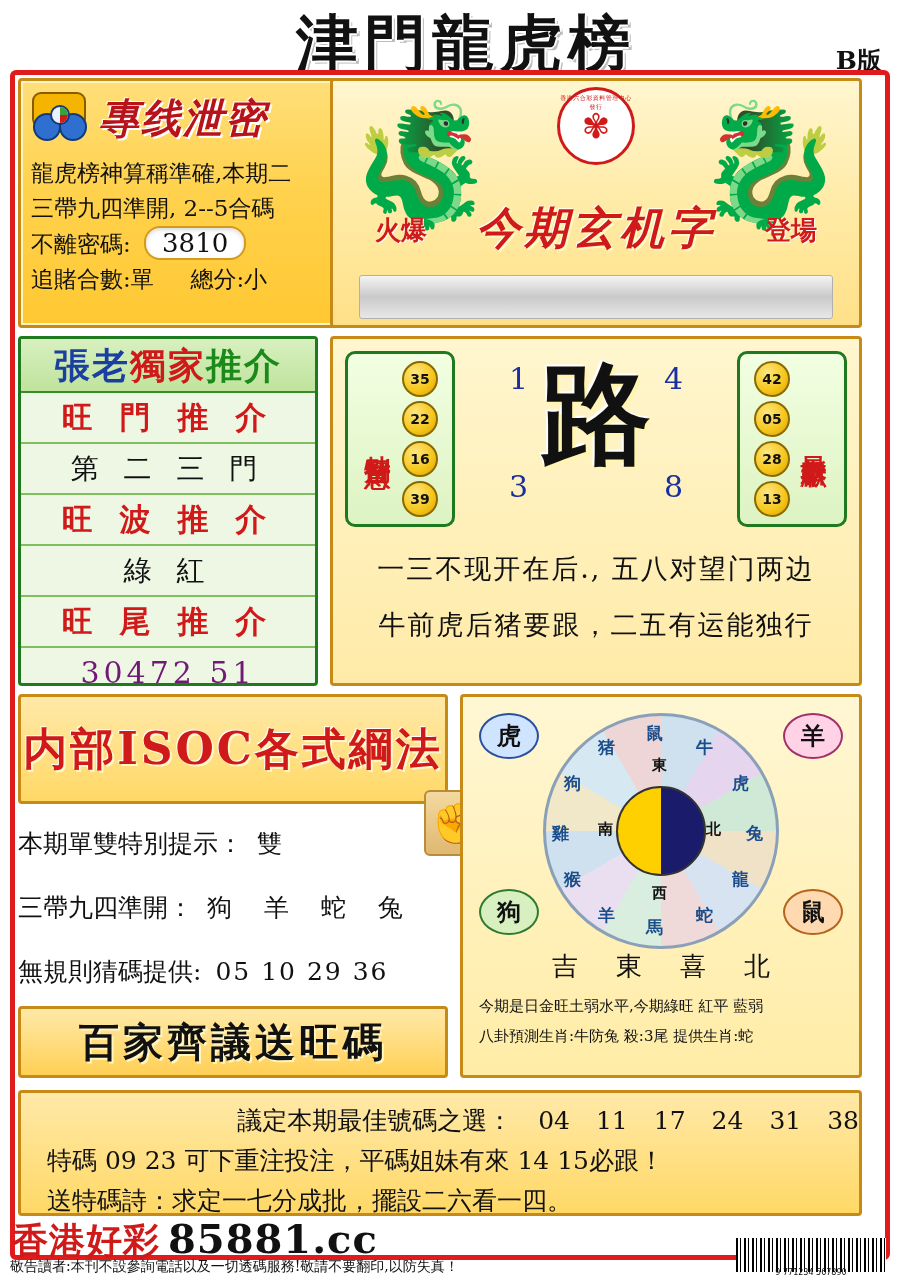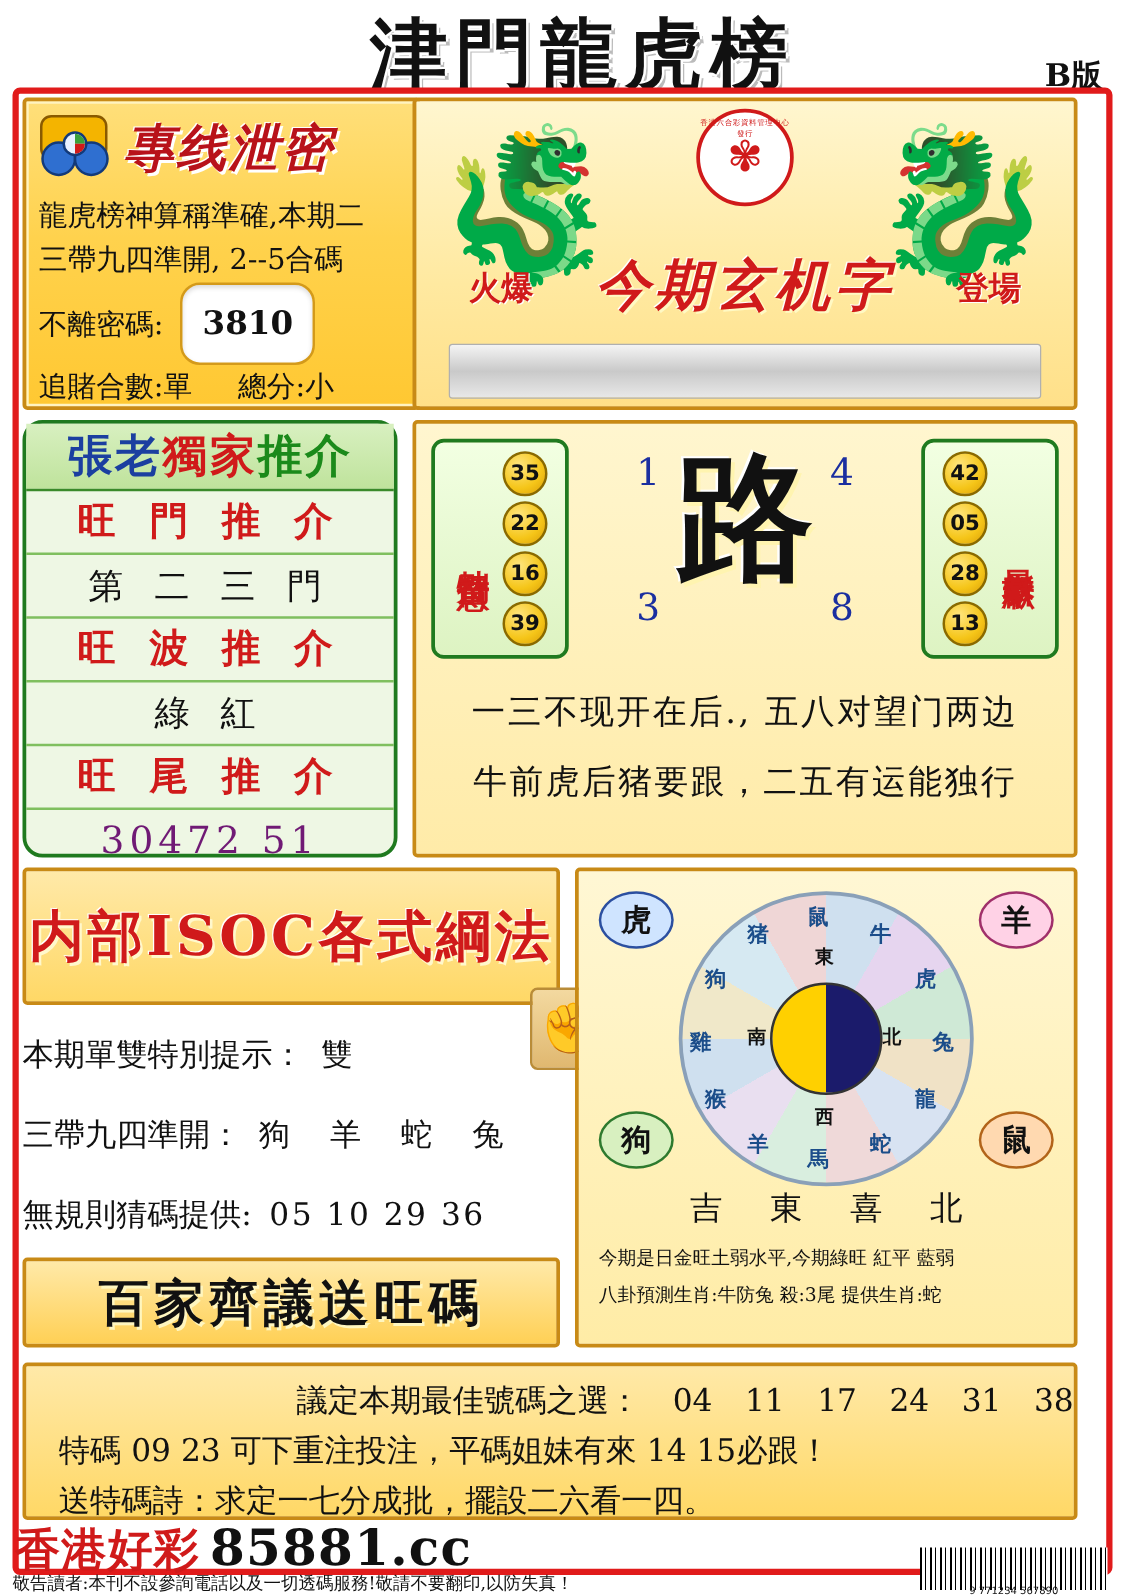--- a/index.html
+++ b/index.html
@@ -56,29 +56,29 @@
     color:#b8121a;letter-spacing:2px;
     text-shadow:2px 2px 0 #fff,-1px -1px 0 #fff;
   }
   .tl-line{
     font-family:"DejaVu Serif","Liberation Serif",serif;
     font-size:23px;color:#111;margin:1px 0 0 10px;line-height:34px;
     white-space:nowrap;
   }
   .code-pill{
     display:inline-block;background:#ffffff;border:2px solid #d49a1a;
-    border-radius:16px;padding:16px 16px;margin-left:6px;
-    font-size:26px;font-weight:bold;color:#111;line-height:30px;
+    border-radius:16px;padding:0 16px;margin-left:6px;
+    font-size:26px;font-weight:normal;color:#111;line-height:30px;
     box-shadow:inset 0 2px 4px rgba(0,0,0,.15);
   }
 
   
   .zl-box{
     left:18px;top:336px;width:300px;height:350px;
-    border:3px solid #1f7a1f;border-radius:16px;
+    border:3px solid #1f7a1f;border-radius:4px;
     background:#eef7e4;
   }
   .zl-title{
     height:52px;background:linear-gradient(180deg,#d8f0c0,#bfe39c);
     border-bottom:2px solid #3a8a2a;text-align:center;
     font-family:"DejaVu Serif","Liberation Serif",serif;
     font-size:36px;font-weight:bold;line-height:52px;letter-spacing:2px;
   }
   .zl-title .c1{color:#1b3fa0;}
   .zl-title .c2{color:#d01a1a;}
@@ -152,21 +152,21 @@
   .side-col.right{right:12px;}
   .side-label{
     font-family:"DejaVu Serif","Liberation Serif",serif;
     font-size:26px;font-weight:bold;color:#d01a1a;
     writing-mode:vertical-rl;line-height:40px;letter-spacing:2px;
   }
   .ball-col{display:flex;flex-direction:column;gap:4px;margin:0 4px;}
   .ball{
     width:32px;height:32px;border-radius:50%;
     background:radial-gradient(circle at 35% 30%,#ffe680,#f5c518 60%,#d99d08);
-    border:2px solid #8a6a00;color:#111;font-size:17px;font-weight:bold;
+    border:2px solid #8a6a00;color:#111;font-size:14px;font-weight:bold;
     display:flex;align-items:center;justify-content:center;
   }
   .lu-char{
     position:absolute;left:50%;top:20px;transform:translateX(-50%);
     font-family:"DejaVu Serif","Liberation Serif",serif;
     font-size:110px;font-weight:bold;color:#111;line-height:1;
     text-shadow:3px 3px 0 #fff4b0,-2px -2px 0 #fff;
   }
   .corner-num{
     position:absolute;font-family:"DejaVu Serif","Liberation Serif",serif;

